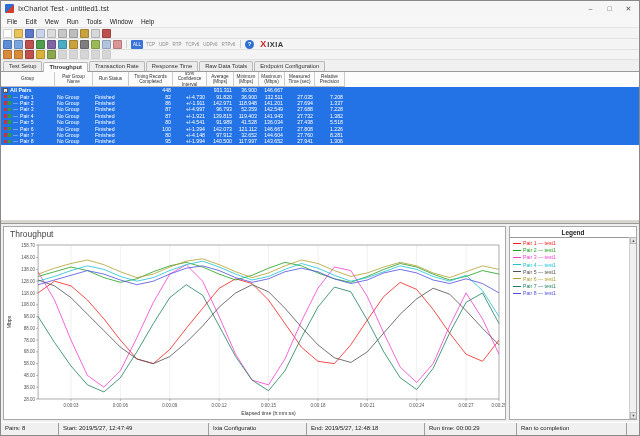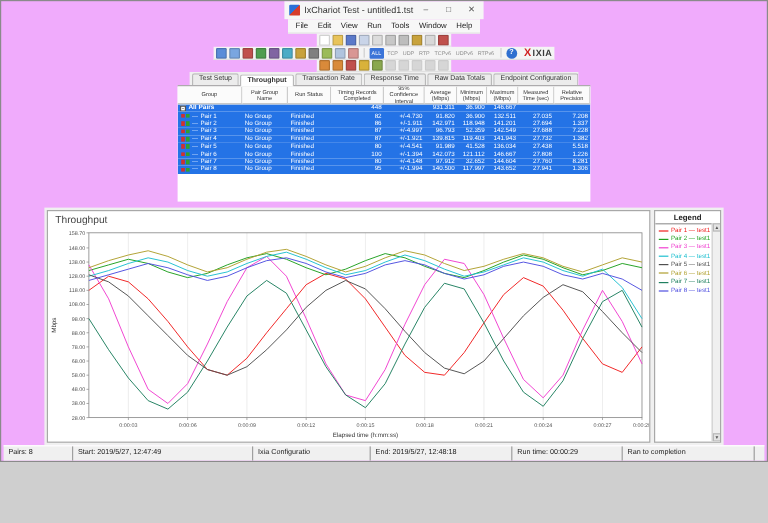--- a/index.html
+++ b/index.html
@@ -1,19 +1,19 @@
 <!DOCTYPE html>
 <html><head>
 <meta charset="utf-8">
 <style>
   * { margin:0; padding:0; box-sizing:border-box; }
   html,body { background:#cfcfcf; }
   body { font-family:"Liberation Sans", sans-serif; }
-  .window { width:640px; height:385px; background:#f0abfc; border:1px solid #8a8a8a;
-            display:flex; flex-direction:column; overflow:hidden; position:relative;align-items:center; }
+  .window { width:640px; height:436px; background:#86efac; border:1px solid #8a8a8a;
+            display:flex; flex-direction:column; overflow:hidden; position:relative; }
 
   
   .titlebar { height:15px; background:#f6f6f6; display:flex; align-items:center; padding:0 4px; gap:4px; flex:none; }
   .appicon { width:9px; height:9px; background:linear-gradient(135deg,#2b6fd6 50%,#d63b2b 50%); border-radius:1px; }
   .title { font-size:7.5px; color:#333; }
   .winbtns { margin-left:auto; display:flex; gap:6px; }
   .winbtn { width:13px; height:11px; font-size:7px; line-height:11px; text-align:center; color:#555; }
 
   
   .menubar { height:12px; background:#f7f7f7; display:flex; align-items:center; padding:0 2px; border-bottom:1px solid #e4e4e4; flex:none; }

